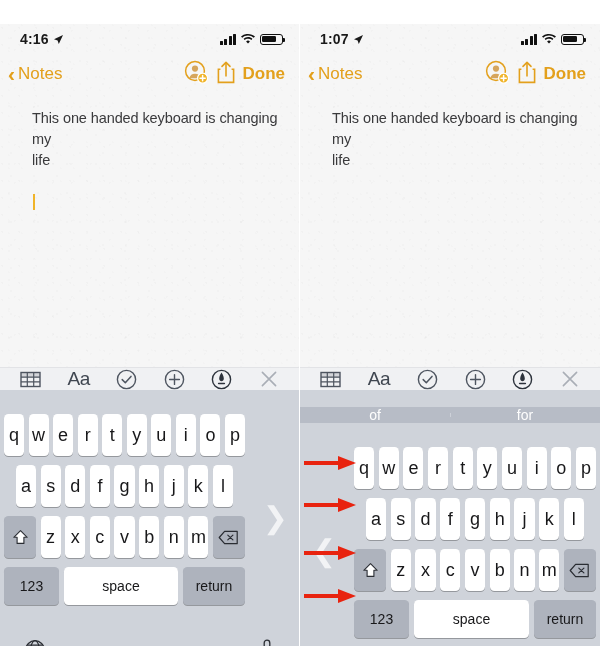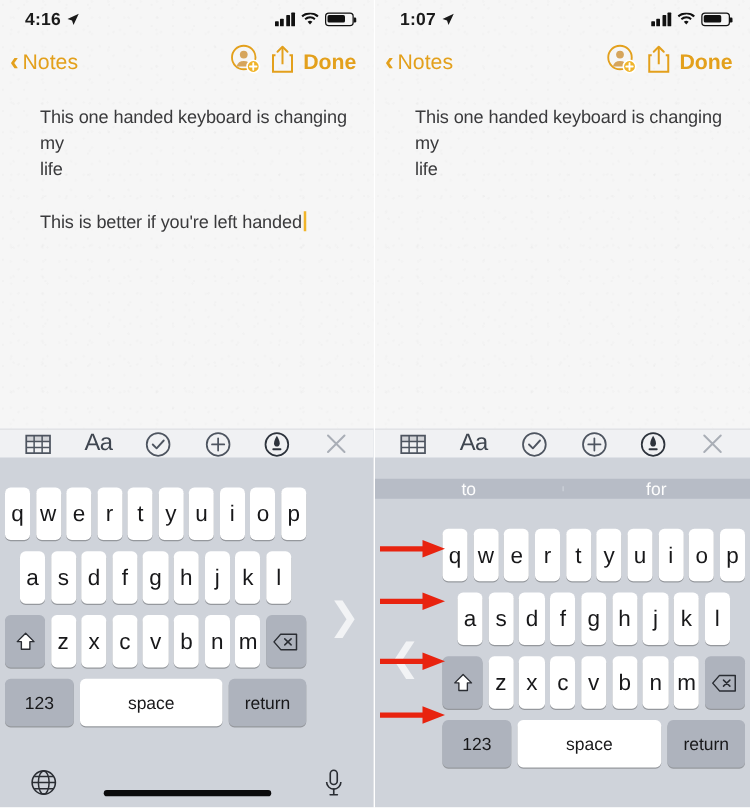--- a/index.html
+++ b/index.html
@@ -1,18 +1,18 @@
 <!DOCTYPE html>
 <html><head>
 <meta charset="utf-8">
 <style>
   * { box-sizing: border-box; margin:0; padding:0; }
   html,body{ width:600px; height:646px; overflow:hidden; background:#fff;
     font-family:"Liberation Sans", sans-serif; -webkit-font-smoothing:antialiased; }
-  .screens{ display:flex; width:600px; height:542px; }
+  .screens{ display:flex; width:600px; height:542px;margin-top:24px; }
   .phone{ position:relative; width:300px; height:646px; background:#f7f7f7;
     overflow:hidden; }
   .phone.left{ border-right:1px solid #ffffff; }
 
   
   .paper{ position:absolute; left:0; top:0; right:0; height:343px;
     background:#f6f6f6;
     background-image:
       radial-gradient(circle at 13% 22%, rgba(0,0,0,.018) 0 1px, transparent 1px),
       radial-gradient(circle at 47% 61%, rgba(0,0,0,.015) 0 1px, transparent 1px),
@@ -156,21 +156,21 @@
             <path d="M6 6.4 10 2.4l4 4" fill="none" stroke="#e3a01c" stroke-width="1.6" stroke-linecap="round" stroke-linejoin="round"></path>
           </svg>
         </span>
         <span class="done">Done</span>
       </div>
     </div>
 
     <div class="note-body">
       <div class="note-line">This one handed keyboard is changing my</div>
       <div class="note-line">life</div>
-      <div class="note-line second"><span>This is better if you're left handed</span><span class="caret"></span></div>
+      <div class="note-line second"><span class="caret"></span></div>
     </div>
 
     <div class="kb">
 
       <div class="fmt-bar">
         <span>
           <svg width="21" height="19" viewBox="0 0 21 19">
             <rect x="1" y="2.5" width="19" height="14" fill="none" stroke="#4e5560" stroke-width="1.4"></rect>
             <path d="M1 7.2h19M1 11.9h19M7.3 2.5v14M13.7 2.5v14" stroke="#4e5560" stroke-width="1.2"></path>
             <rect x="1" y="2.5" width="19" height="4.7" fill="#4e5560" opacity=".18"></rect>
@@ -374,21 +374,21 @@
           </svg>
         </span>
         <span>
           <svg width="20" height="20" viewBox="0 0 20 20">
             <path d="M3.4 3.4 16.6 16.6M16.6 3.4 3.4 16.6" stroke="#a9aeb6" stroke-width="1.6" stroke-linecap="round"></path>
           </svg>
         </span>
       </div>
 
       <div class="pred-bar">
-        <div class="pred">to</div>
+        <div class="pred">of</div>
         <div class="pred">for</div>
       </div>
 
       <div class="keys">
         <span class="handle left">❮</span>
 
         <span class="arrow" style="top:15px;">
           <svg width="55" height="16" viewBox="0 0 55 16">
               <path d="M0 8h38" stroke="#e8230f" stroke-width="4.2"></path>
               <path d="M52 8 34 1v14z" fill="#e8230f"></path>

